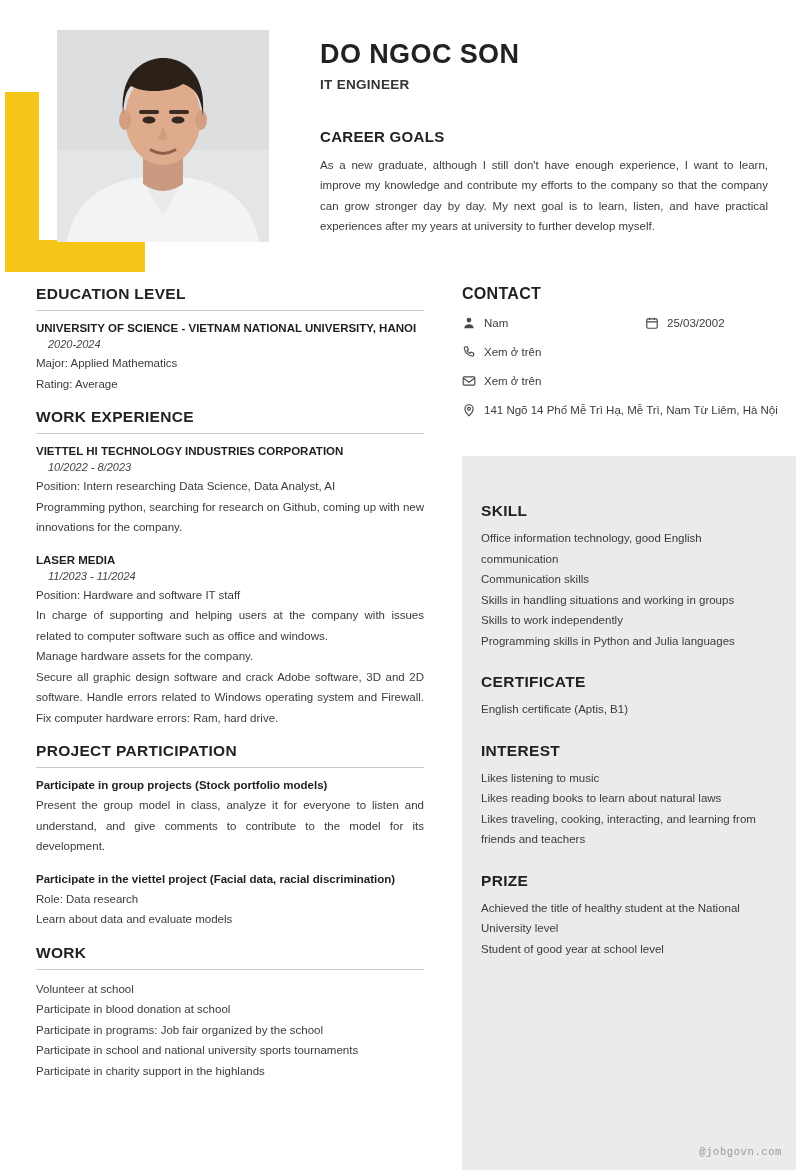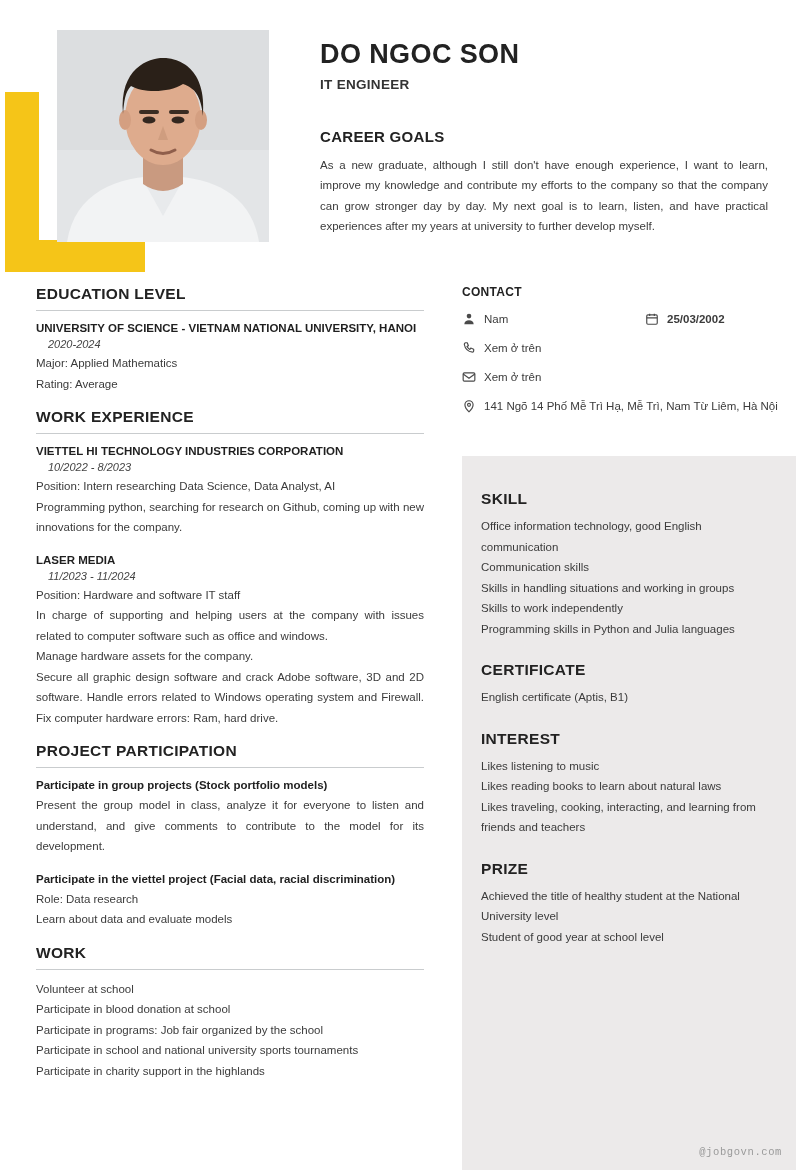--- a/index.html
+++ b/index.html
@@ -140,21 +140,21 @@
   .line {
     font-size: 11.5px;
     line-height: 20.5px;
     color: #3b3b3b;
     margin: 0;
   }
   .justify { text-align: justify; }
 
   
   .contact-title {
-    font-size: 12px;
+    font-size: 16px;
     font-weight: bold;
     color: #222222;
     margin: 0 0 12px 0;
     letter-spacing: 0.3px;
   }
   .contact-row {
     display: flex;
     align-items: flex-start;
     margin-bottom: 12px;
   }
@@ -169,35 +169,35 @@
     font-size: 11.5px;
     line-height: 17px;
     color: #3b3b3b;
   }
   .contact-pair {
     display: flex;
     width: 100%;
     gap: 40px;
   }
   .pair-left { display: flex; width: 143px; }
-  .pair-right { display: flex; flex: 1; font-weight: bold; }
+  .pair-right { display: flex; flex: 1; }
 
   
   .grey-panel {
     position: absolute;
     left: 462px;
     top: 456px;
     width: 334px;
     height: 714px;
     background: #eceaea;
   }
   .panel-inner {
     position: absolute;
     left: 481px;
-    top: 468px;
+    top: 480px;
     width: 300px;
   }
   .panel-sec-title {
     font-size: 15.5px;
     font-weight: bold;
     color: #222222;
     letter-spacing: 0.3px;
     margin: 22px 0 8px 0;
   }
   .panel-line {

